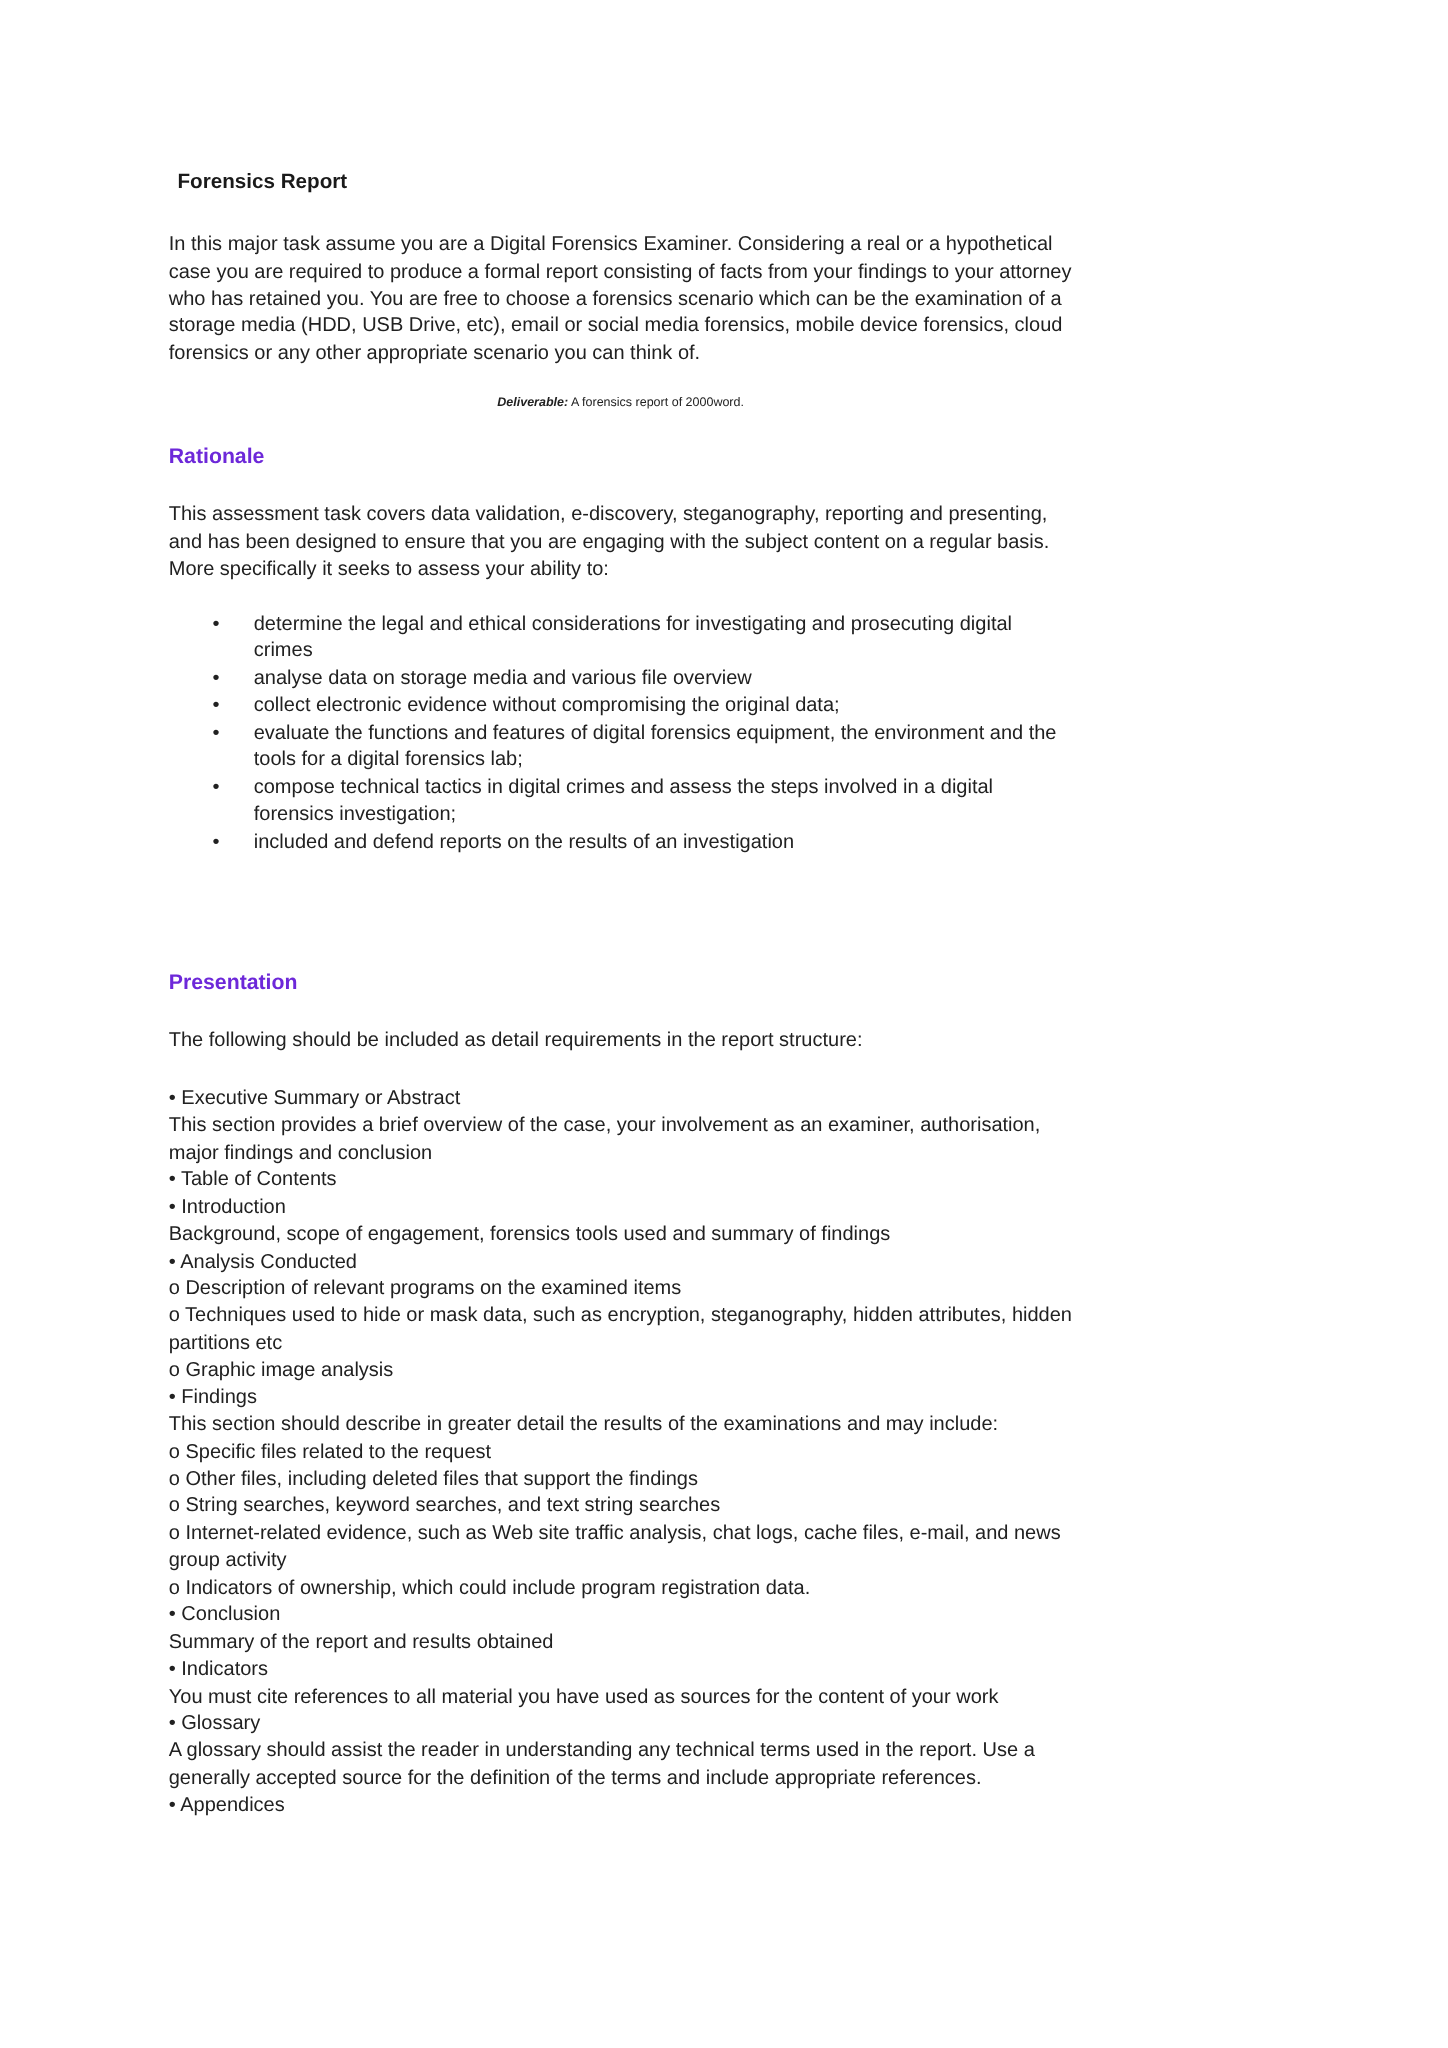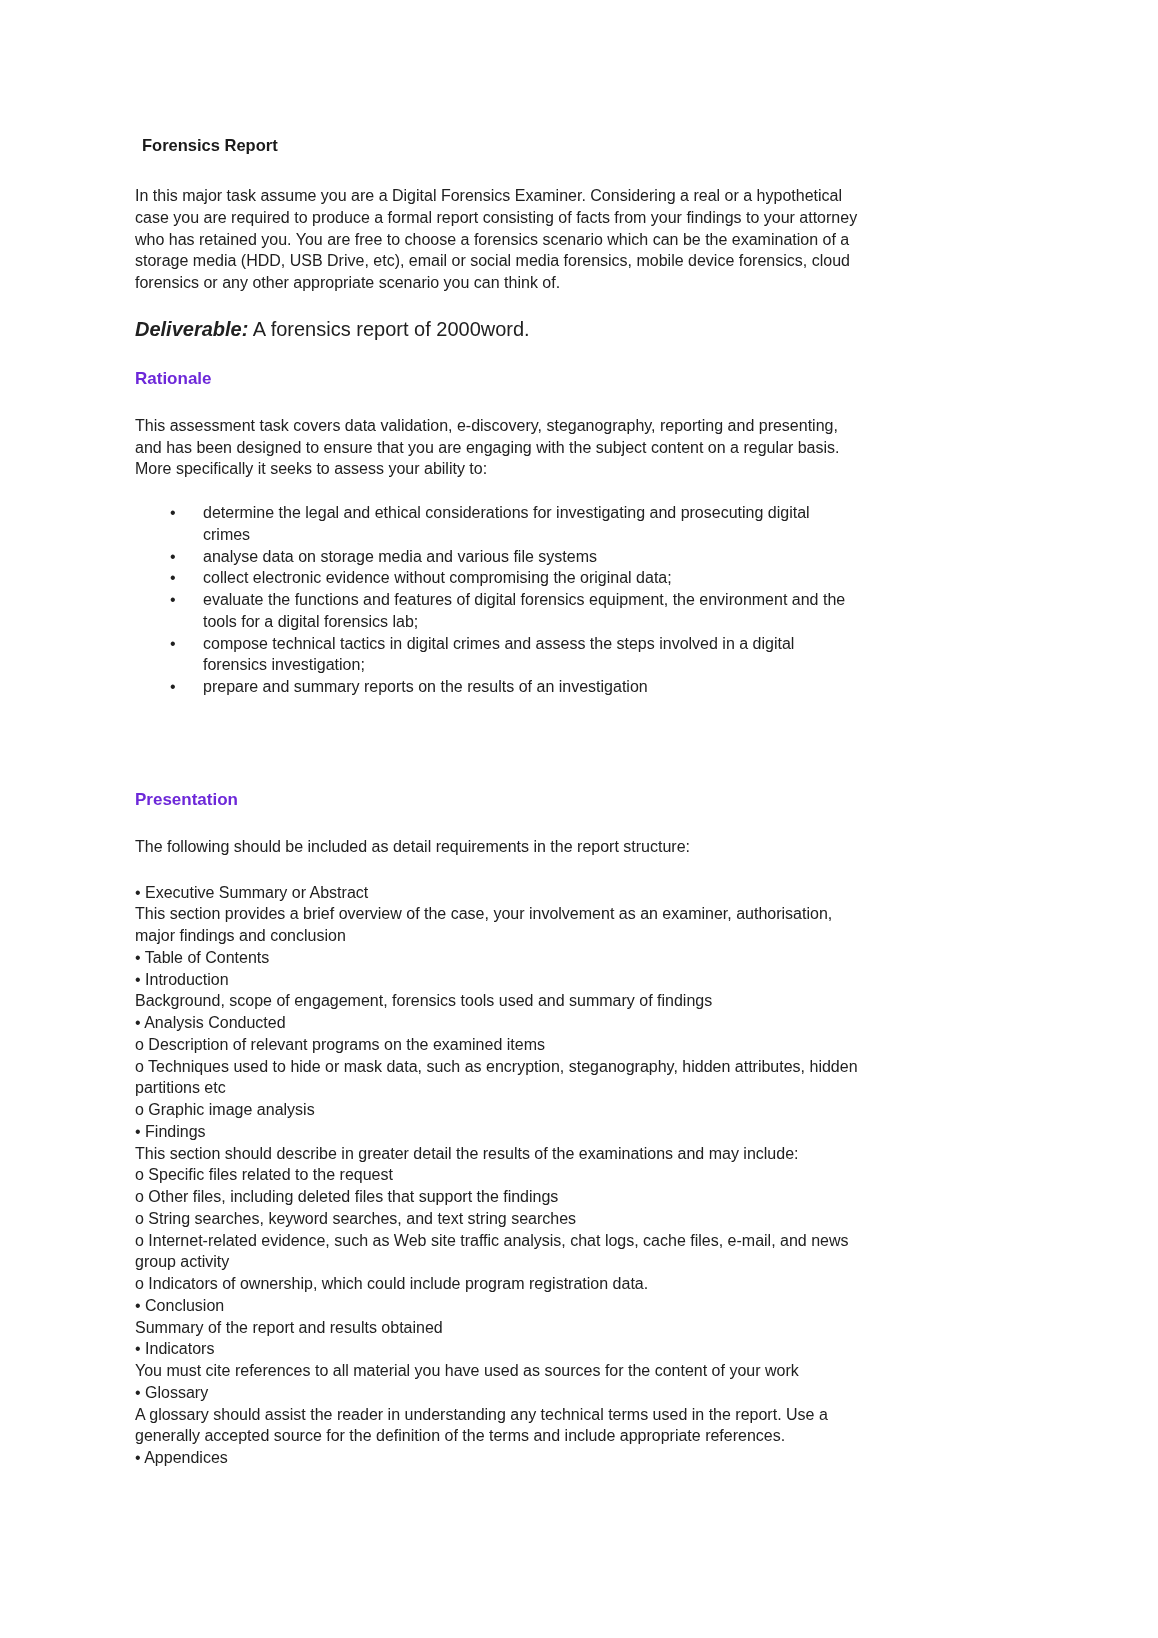--- a/index.html
+++ b/index.html
@@ -22,23 +22,24 @@
     padding-left: 7px;
     margin-bottom: 30px;
     color: #1a1a1a;
   }
   p.body-text {
     font-size: 16px;
     line-height: 1.36;
     margin-bottom: 22px;
   }
   .deliverable-line {
-    font-size: 20px;
+    font-size: 10px;
     line-height: 1.36;
     margin-bottom: 26px;
+    text-align: center;
   }
   .bold-italic { font-weight: bold; font-style: italic; }
   h2.section-heading {
     font-size: 17px;
     font-weight: bold;
     color: #6d28d9;
     margin: 26px 0 26px 0;
   }
   h2.presentation-heading { margin-top: 92px; }
   ul.bullet-list {
@@ -74,25 +75,25 @@
   <p class="body-text">In this major task assume you are a Digital Forensics Examiner. Considering a real or a hypothetical case you are required to produce a formal report consisting of facts from your findings to your attorney who has retained you. You are free to choose a forensics scenario which can be the examination of a storage media (HDD, USB Drive, etc), email or social media forensics, mobile device forensics, cloud forensics or any other appropriate scenario you can think of.</p>
 
   <p class="deliverable-line"><span class="bold-italic">Deliverable:</span> <span>A forensics report of 2000word.</span></p>
 
   <h2 class="section-heading">Rationale</h2>
 
   <p class="body-text">This assessment task covers data validation, e-discovery, steganography, reporting and presenting, and has been designed to ensure that you are engaging with the subject content on a regular basis. More specifically it seeks to assess your ability to:</p>
 
   <ul class="bullet-list">
     <li>determine the legal and ethical considerations for investigating and prosecuting digital crimes</li>
-    <li>analyse data on storage media and various file systems</li>
+    <li>analyse data on storage media and various file overview</li>
     <li>collect electronic evidence without compromising the original data;</li>
     <li>evaluate the functions and features of digital forensics equipment, the environment and the tools for a digital forensics lab;</li>
     <li>compose technical tactics in digital crimes and assess the steps involved in a digital forensics investigation;</li>
-    <li>prepare and summary reports on the results of an investigation</li>
+    <li>included and defend reports on the results of an investigation</li>
   </ul>
 
   <h2 class="section-heading presentation-heading">Presentation</h2>
 
   <p class="body-text">The following should be included as detail requirements in the report structure:</p>
 
   <div class="structure-list">
     <div class="structure-line bold">• Executive Summary or Abstract</div>
     <div class="structure-line">This section provides a brief overview of the case, your involvement as an examiner, authorisation, major findings and conclusion</div>
     <div class="structure-line bold">• Table of Contents</div>

